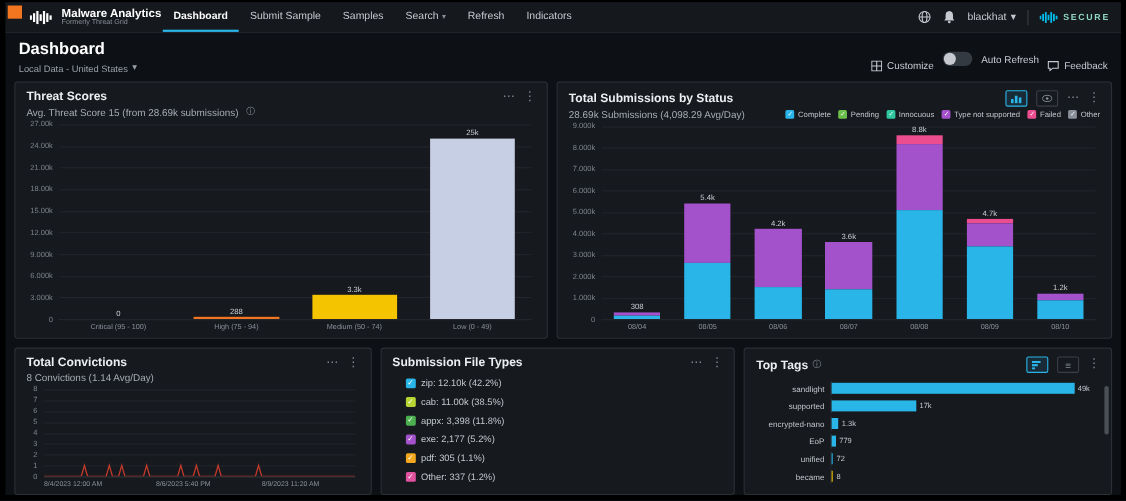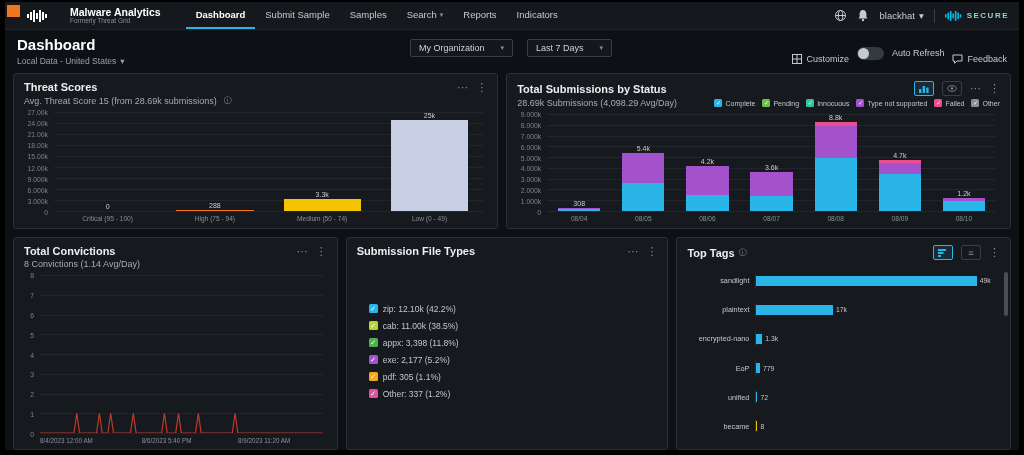--- a/index.html
+++ b/index.html
@@ -7,21 +7,21 @@
   body {
     background:#000;
     font-family:"Liberation Sans","DejaVu Sans",sans-serif;
     color:#e8eaec; overflow:hidden; position:relative;
   }
   .window-accent{ position:absolute; left:7px; top:5px; width:13px; height:12px; background:#f2751f; z-index:5;}
   .app{ position:absolute; left:5px; top:2px; right:5px; bottom:5px; background:#0d1014; display:flex; flex-direction:column;}
 
   
   .navbar{ height:28px; background:#15181c; border-bottom:1px solid #1f2329; display:flex; align-items:stretch; padding:0 10px 0 22px; flex:none;}
-  .brand{ display:flex; align-items:center; gap:21px; margin-right:25px;}
+  .brand{ display:flex; align-items:center; gap:7px; margin-right:1px;}
   .brand-text{ line-height:1.05;}
   .brand-title{ font-size:10.5px; font-weight:700; color:#fff;}
   .brand-sub{ font-size:6.5px; color:#8a9099;}
   .nav-items{ display:flex; align-items:stretch;}
   .nav-item{ padding:0 10px; font-size:9.5px; color:#c6cad0; display:flex; align-items:center; gap:3px; cursor:pointer; border-bottom:2px solid transparent;}
   .nav-item.active{ color:#fff; font-weight:700; border-bottom-color:#29b5e8;}
   .nav-item .chev{ font-size:7px; color:#8a9099;}
   .nav-right{ margin-left:auto; display:flex; align-items:center; gap:10px; font-size:9.5px; color:#c6cad0;}
   .user{ display:flex; align-items:center; gap:4px; cursor:pointer;}
   .divider{ width:1px; height:14px; background:#3a3f45;}
@@ -36,21 +36,21 @@
   .select-box{ display:flex; align-items:center; gap:16px; background:#14171c; border:1px solid #3a3f45; border-radius:2px; padding:3px 8px; font-size:9px; color:#cfd3d7; cursor:pointer;}
   .select-box .chev{ font-size:7px; color:#8a9099;}
   .header-actions{ margin-left:auto; display:flex; align-items:center; gap:8px; font-size:9px; color:#c6cad0; margin-top:4px;}
   .action{ display:flex; align-items:flex-end; gap:4px; cursor:pointer;margin-top:12px;}
   .toggle{ width:27px; height:13px; background:#343a41; border-radius:8px; position:relative; cursor:pointer;}
   .knob{ position:absolute; left:1px; top:1px; width:11px; height:11px; border-radius:50%; background:#c6cad0;}
 
   
   .panels{ padding:2px 8px 0; display:flex; flex-direction:column; gap:8px; flex:1; min-height:0;}
   .row{ display:flex; gap:8px; min-height:0;}
-  .row1{ height:156px; flex:none;}
+  .row1{ height:234px; flex:none;}
   .row2{ flex:1;}
   .panel{ background:#16191e; border:1px solid #2c3036; border-radius:3px; display:flex; flex-direction:column; min-width:0; position:relative;}
   #panel-threat{ flex:49;} #panel-status{ flex:51;}
   #panel-convictions{ flex:328;} #panel-filetypes{ flex:326;} #panel-toptags{ flex:338;}
   .panel-head{ display:flex; align-items:center; padding:7px 10px 2px; flex:none;}
   .panel-title{ font-size:11px; font-weight:700; color:#eceef0;}
   .info{ font-size:8px; color:#8a9099; margin-left:4px;}
   .head-icons{ margin-left:auto; display:flex; align-items:center; gap:8px; color:#8a9099;}
   .more,.kebab{ font-size:11px; cursor:pointer; line-height:1;}
   .icon-btn{ width:20px; height:15px; border:1px solid #3a3f45; border-radius:2px; display:flex; align-items:center; justify-content:center; color:#8a9099; font-size:9px; cursor:pointer;}
@@ -82,21 +82,21 @@
   .conv-xlab{ position:absolute; top:3px; font-size:6.3px; color:#8a9099; white-space:nowrap;}
   .line-svg{ position:absolute; left:0; top:0; width:100%; height:100%;}
 
   
   .ft-body{ flex:1; display:flex; align-items:center; padding:4px 12px 10px 22px; gap:22px; min-height:0;}
   .donut{ width:132px; height:132px; border-radius:50%; position:relative; flex:none;}
   .hole{ position:absolute; left:25px; top:25px; right:25px; bottom:25px; border-radius:50%; background:#16191e; display:flex; flex-direction:column; align-items:center; justify-content:center;}
   .hole-val{ font-size:17px; font-weight:700; color:#fff;}
   .hole-lab{ font-size:7px; color:#a6acb4; margin-top:2px;}
   .ft-legend{ display:flex; flex-direction:column; gap:7px;}
-  .ft-item{ display:flex; align-items:flex-start; gap:5px; font-size:8.5px; color:#c3c8cd;}
+  .ft-item{ display:flex; align-items:flex-end; gap:5px; font-size:8.5px; color:#c3c8cd;}
   .ft-box{ width:9px; height:9px; border-radius:1.5px; color:#fff; font-size:7px; line-height:9px; text-align:center; flex:none;}
 
   
   .tags-chart{ flex:1; display:flex; flex-direction:column; justify-content:space-around; padding:4px 14px 8px 4px; min-height:0;}
   .tag-row{ display:flex; align-items:center; height:14px;}
   .tag-label{ width:74px; text-align:right; font-size:7.3px; color:#c3c8cd; padding-right:6px; white-space:nowrap; overflow:hidden; flex:none;}
   .tag-track{ flex:1; display:flex; align-items:center; height:100%; border-left:1px solid #2c3036;}
   .tag-bar{ height:10px; min-width:1px;}
   .tag-val{ font-size:6.8px; color:#c3c8cd; margin-left:3px; white-space:nowrap;}
   .scroll-thumb{ position:absolute; right:2px; top:34px; width:4px; height:44px; border-radius:2px; background:#4a4f55;}
@@ -126,21 +126,21 @@
       <div class="brand-text">
         <div class="brand-title">Malware Analytics</div>
         <div class="brand-sub">Formerly Threat Grid</div>
       </div>
     </div>
     <div class="nav-items" id="nav-items">
         <div class="nav-item active">Dashboard</div>
         <div class="nav-item">Submit Sample</div>
         <div class="nav-item">Samples</div>
         <div class="nav-item">Search<span class="chev">▾</span></div>
-        <div class="nav-item">Reports</div>
+        <div class="nav-item">Refresh</div>
         <div class="nav-item">Indicators</div>
       </div>
     <div class="nav-right">
       <svg width="13" height="13" viewBox="0 0 13 13">
         <g stroke="#c6cad0" fill="none" stroke-width="1">
           <circle cx="6.5" cy="6.5" r="5"></circle>
             <ellipse cx="6.5" cy="6.5" rx="2.2" ry="5"></ellipse>
             <line x1="1.5" y1="6.5" x2="11.5" y2="6.5"></line>
         </g>
       </svg>
@@ -168,30 +168,20 @@
         <span class="secure-label">SECURE</span>
       </div>
     </div>
   </div>
 
   <div class="subheader">
     <div>
       <div class="page-title">Dashboard</div>
       <div class="scope">
         <span>Local Data - United States</span>
-        <span class="chev">▾</span>
-      </div>
-    </div>
-    <div class="filters">
-      <div class="select-box">
-        <span>My Organization</span>
-        <span class="chev">▾</span>
-      </div>
-      <div class="select-box">
-        <span>Last 7 Days</span>
         <span class="chev">▾</span>
       </div>
     </div>
     <div class="header-actions">
       <div class="action">
         <svg width="10" height="10" viewBox="0 0 10 10">
           <g stroke="#c6cad0" fill="none" stroke-width="1">
             <rect x="0.5" y="0.5" width="9" height="9"></rect>
               <line x1="5" y1="0.5" x2="5" y2="9.5"></line>
               <line x1="0.5" y1="5" x2="9.5" y2="5"></line>
@@ -539,21 +529,21 @@
         </div>
         <div class="tags-chart" id="tags-rows">
             <div class="tag-row">
               <span class="tag-label">sandlight</span>
               <div class="tag-track">
                 <div class="tag-bar" style="width: 92%; background: rgb(41, 181, 232);"></div>
                 <span class="tag-val">49k</span>
               </div>
             </div>
             <div class="tag-row">
-              <span class="tag-label">plaintext</span>
+              <span class="tag-label">supported</span>
               <div class="tag-track">
                 <div class="tag-bar" style="width: 31.9184%; background: rgb(41, 181, 232);"></div>
                 <span class="tag-val">17k</span>
               </div>
             </div>
             <div class="tag-row">
               <span class="tag-label">encrypted-nano</span>
               <div class="tag-track">
                 <div class="tag-bar" style="width: 2.44082%; background: rgb(41, 181, 232);"></div>
                 <span class="tag-val">1.3k</span>

